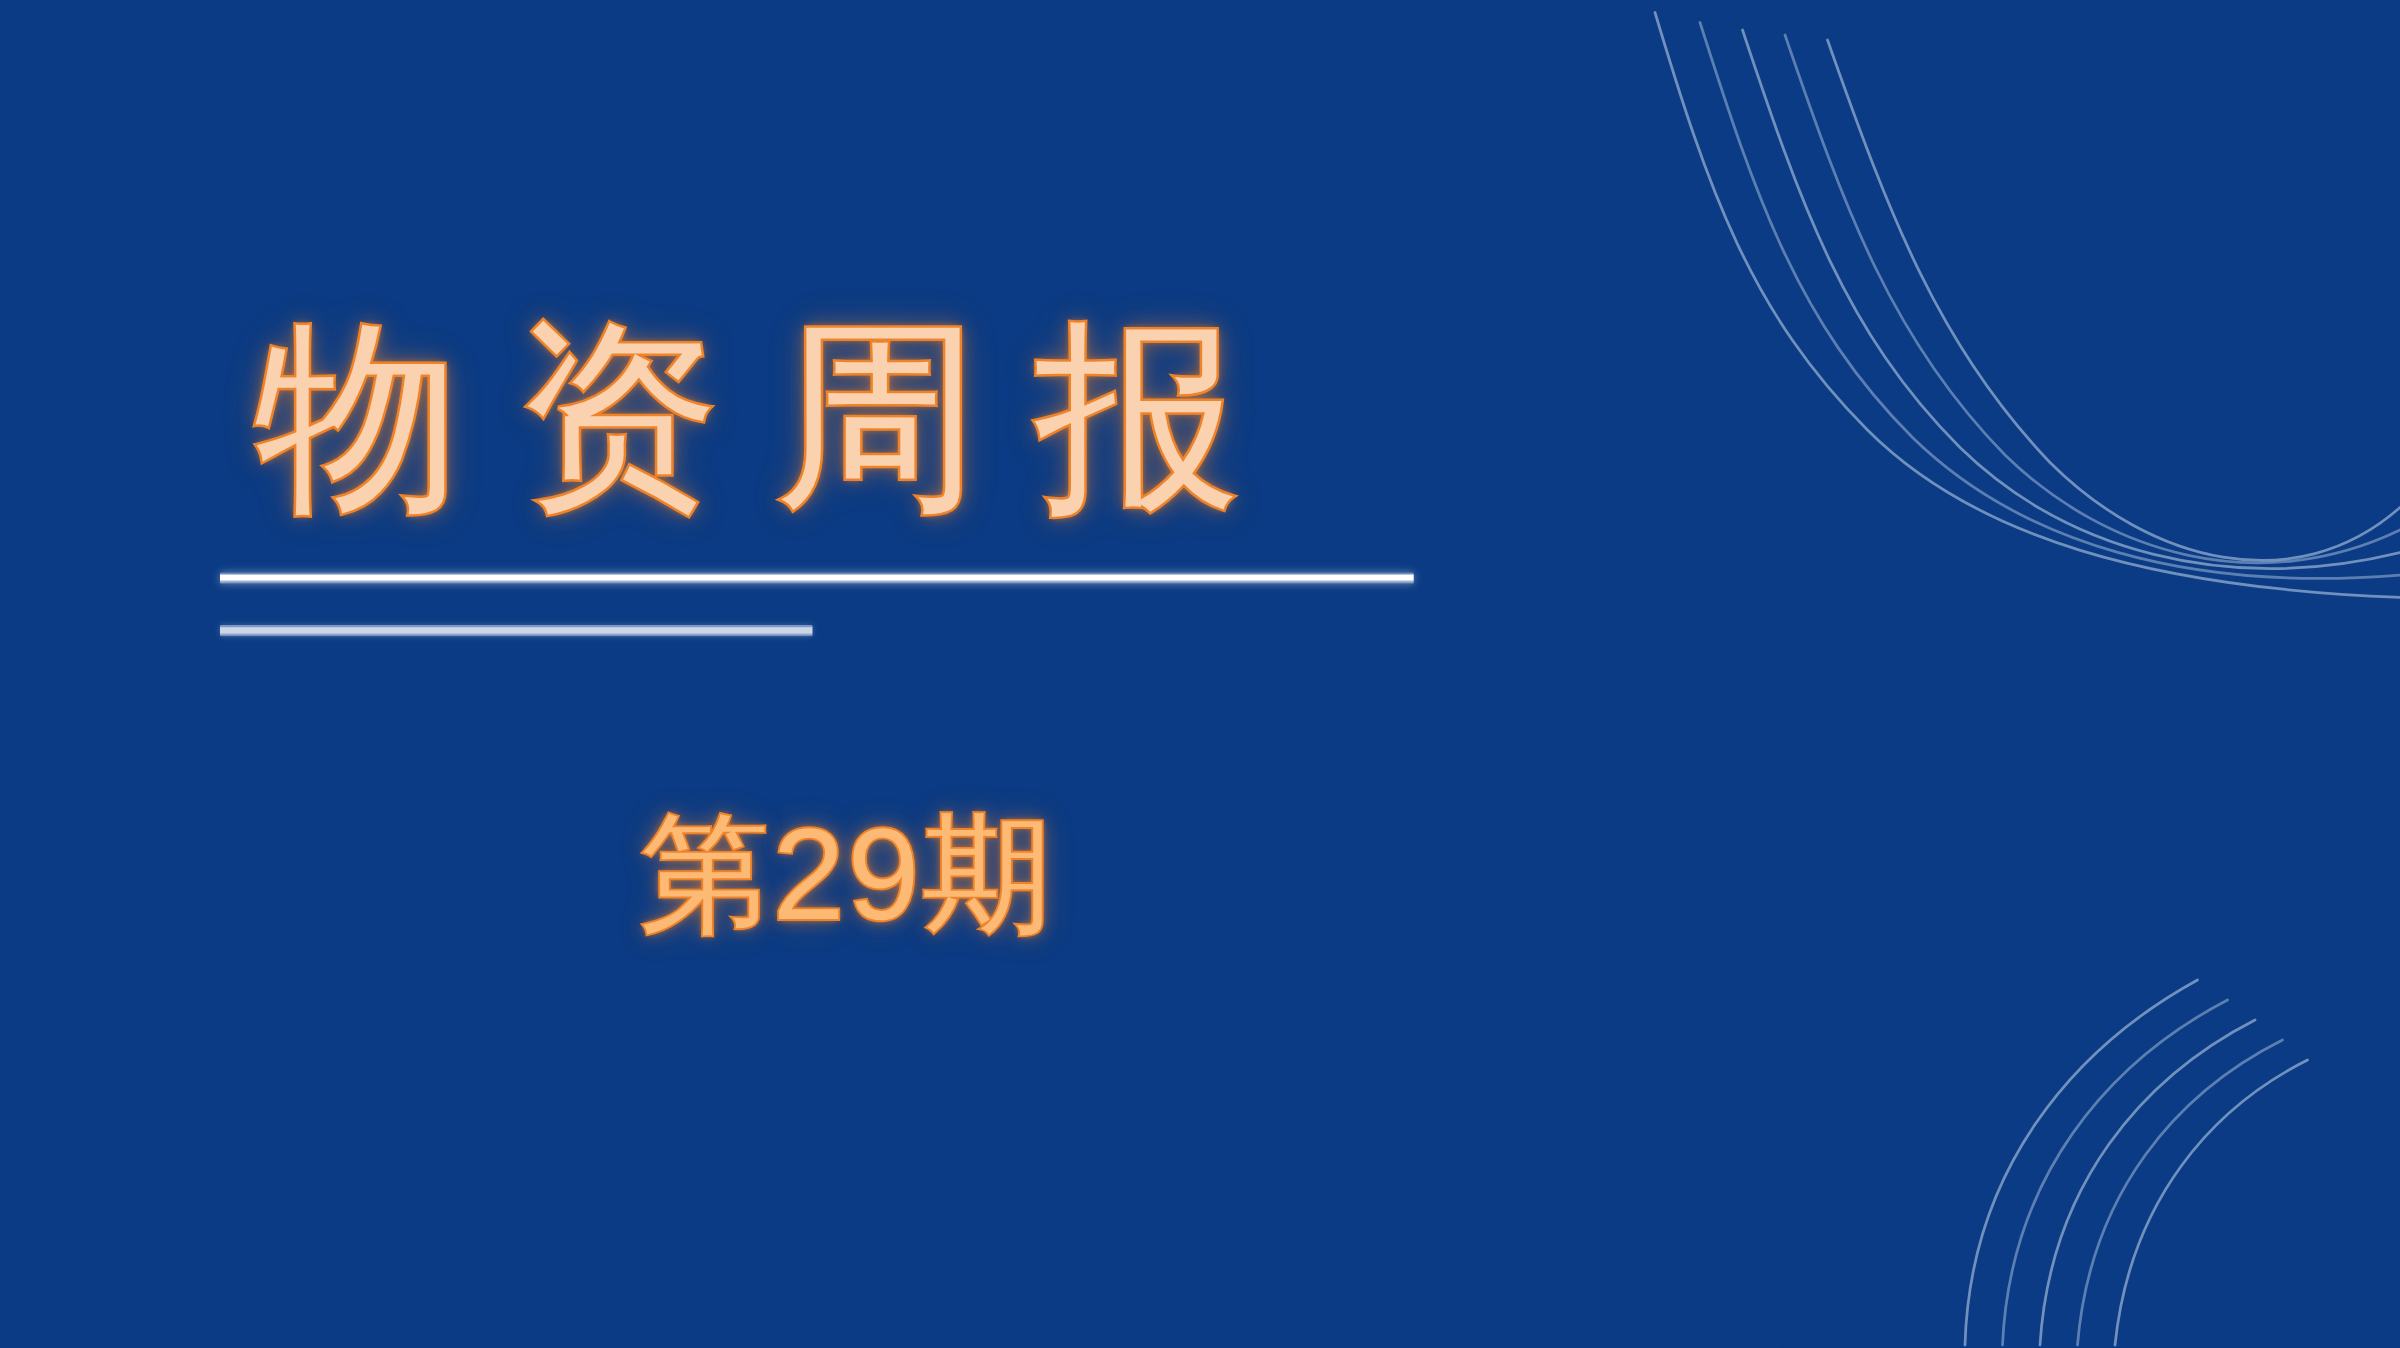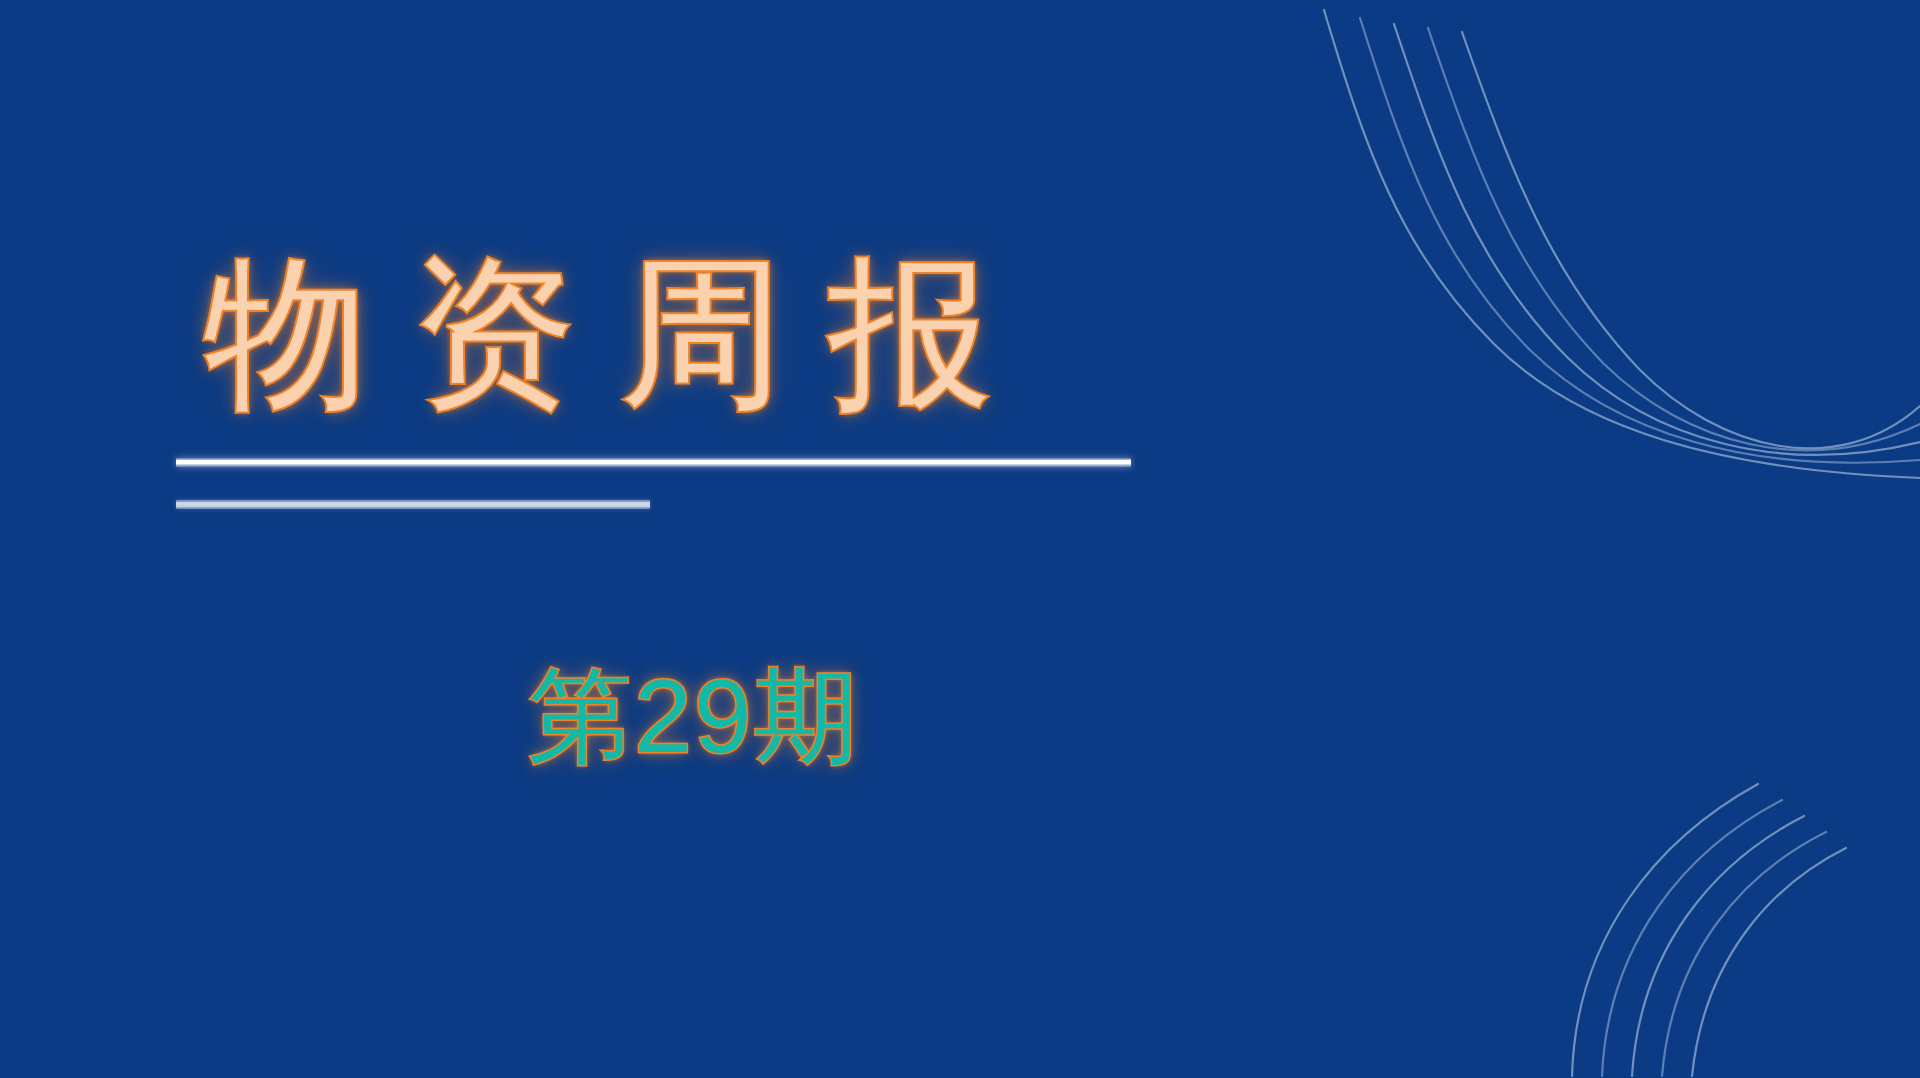--- a/index.html
+++ b/index.html
@@ -100,27 +100,27 @@
         #ccd6e8 24%, #ccd6e8 70%,
         #a8b8d6 78%, #5d7cb4 100%);
     box-shadow: 0 0 5px rgba(197,208,228,0.28);
   }
 
   
   .subtitle {
     position: absolute;
     left: 512px;
     top: 648px;
-    margin: 16px;
+    margin: 0;
     font-size: 104px;
     line-height: 1;
     font-weight: 400;
     letter-spacing: 2px;
     white-space: nowrap;
-    color: #14b8a6;
+    color: #fdba74;
     -webkit-text-stroke: 3px #f0842a;
     paint-order: stroke fill;
     text-shadow:
       0 0 5px rgba(240,132,42,0.95),
       0 0 14px rgba(240,132,42,0.60),
       0 0 26px rgba(240,132,42,0.32);
   }
 </style>
 </head>
 <body>

